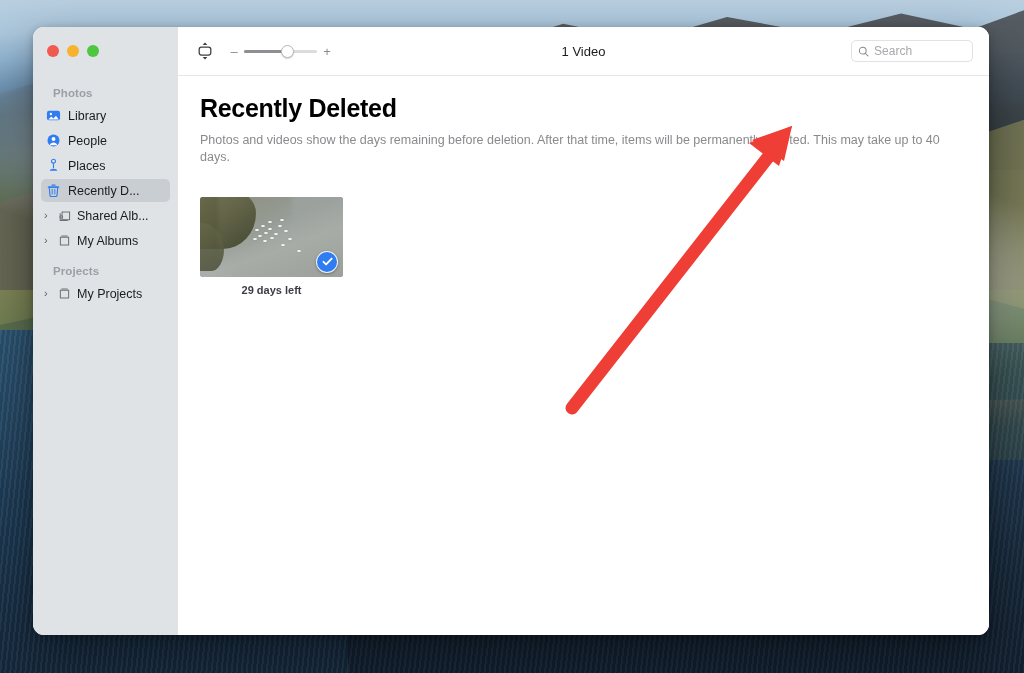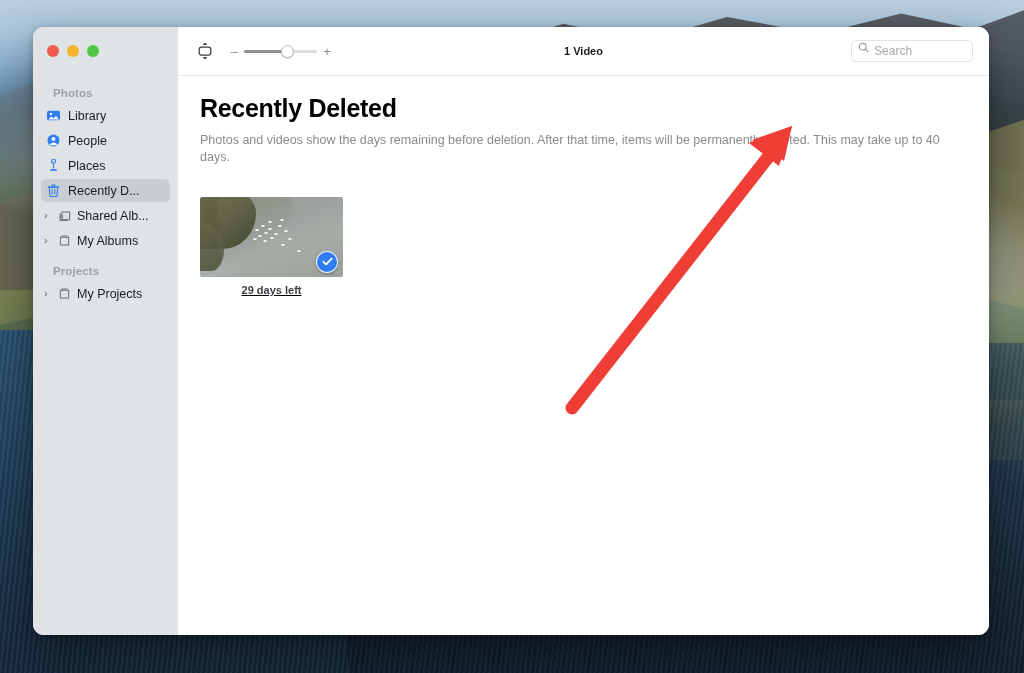--- a/index.html
+++ b/index.html
@@ -122,26 +122,26 @@
   .zsign{ color:#8a8a8e; font-size:13px; line-height:1; width:8px; text-align:center; }
   .slider{ position:relative; width:73px; height:14px; display:flex; align-items:center; }
   .strack{ position:absolute; left:0; right:0; height:3px; border-radius:2px; background:#dcdcdc; }
   .sfill{ position:absolute; left:0; width:54%; height:3px; border-radius:2px; background:#8e8e93; }
   .sknob{
     position:absolute; left:50%; width:13px; height:13px; border-radius:50%;
     background:#fff; border:1px solid #b8b8b8; box-shadow:0 1px 1.5px rgba(0,0,0,.18);
   }
   #tbtitle{
     position:absolute; left:0; right:0; text-align:center;
-    font-size:11px; font-weight:700; color:#1c1c1e; pointer-events:none;
+    font-size:13px; font-weight:400; color:#1c1c1e; pointer-events:none;
   }
   #searchbox{
     margin-left:auto; width:122px; height:22px; border-radius:5px;
     background:#fff; border:1px solid #e2e2e2;
-    display:flex; gap:5px; padding:0 6px;
+    display:flex; align-items:center; gap:5px; padding:0 6px;
   }
   #searchbox input{
     border:0; outline:0; background:transparent; font-size:12px;
     color:#1c1c1e; width:100%; font-family:"Liberation Sans", sans-serif;
   }
   #searchbox input::placeholder{ color:#a8a8ad; }
 
   #content{ flex:1; padding:18px 22px 0 22px; position:relative; overflow:hidden; }
   .headrow{ display:flex; align-items:flex-start; }
   #pagetitle{ font-size:25px; font-weight:700; color:#000; letter-spacing:-.3px; }
@@ -151,21 +151,21 @@
     font-size:12.5px; color:#1c1c1e; background:#fff;
     border:1px solid #d7d7d7; border-radius:5px;
     padding:4px 11px; line-height:1.25;
     box-shadow:0 0.5px 1px rgba(0,0,0,.07);
   }
   #subtitle{
     margin-top:9px; font-size:12.5px; color:#8a8a8e; line-height:1.35;
   }
 
   
-  #grid{ margin-top:31px; display:flex; flex-wrap:wrap; gap:18px;text-decoration:underline; }
+  #grid{ margin-top:31px; display:flex; flex-wrap:wrap; gap:18px; }
   .cell{ width:143px; }
   .thumb{
     width:143px; height:80px; border-radius:3px; overflow:hidden;
     position:relative; background:#8d9390;
   }
   .thumb .river{
     position:absolute; inset:0;
     background:
       linear-gradient(116deg, rgba(255,255,255,.10) 0%, rgba(255,255,255,0) 42%),
       linear-gradient(160deg, #9aa09c 0%, #9ba19d 38%, #a7aca7 62%, #9ba09b 100%);

